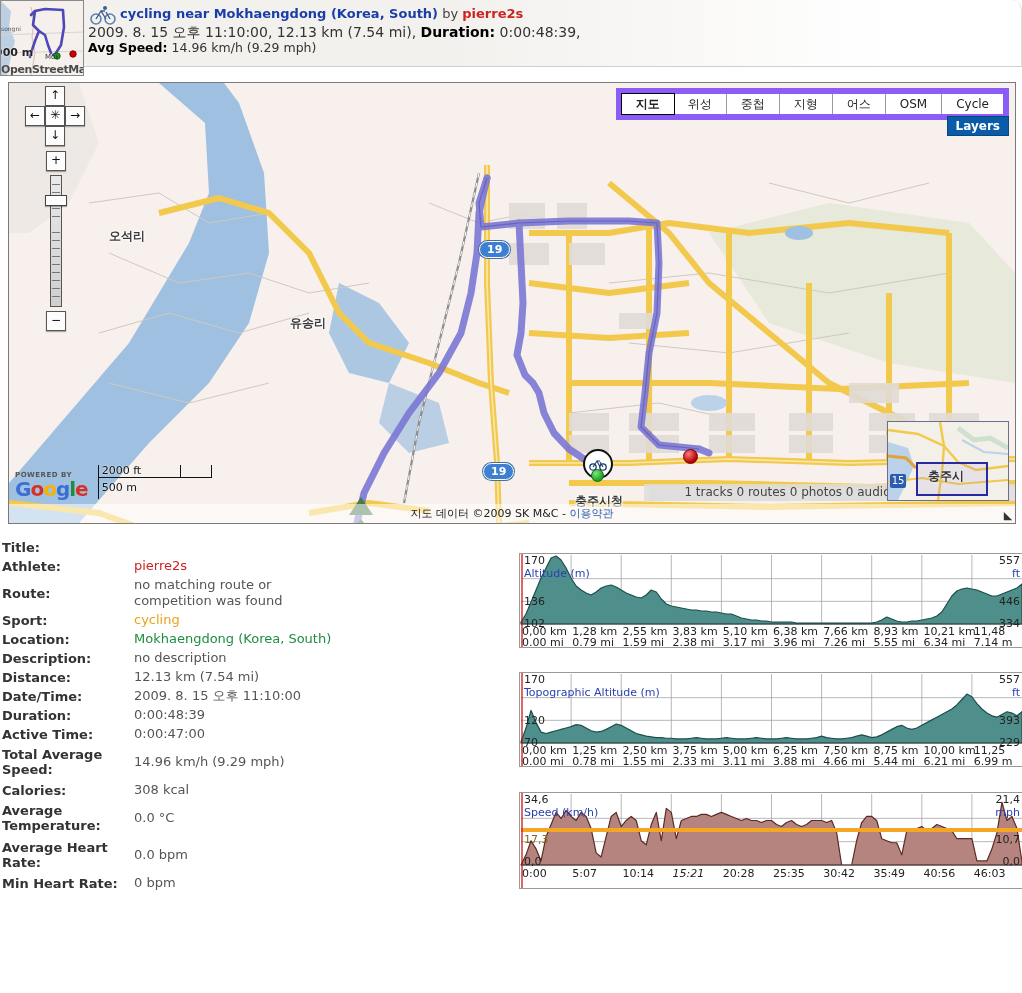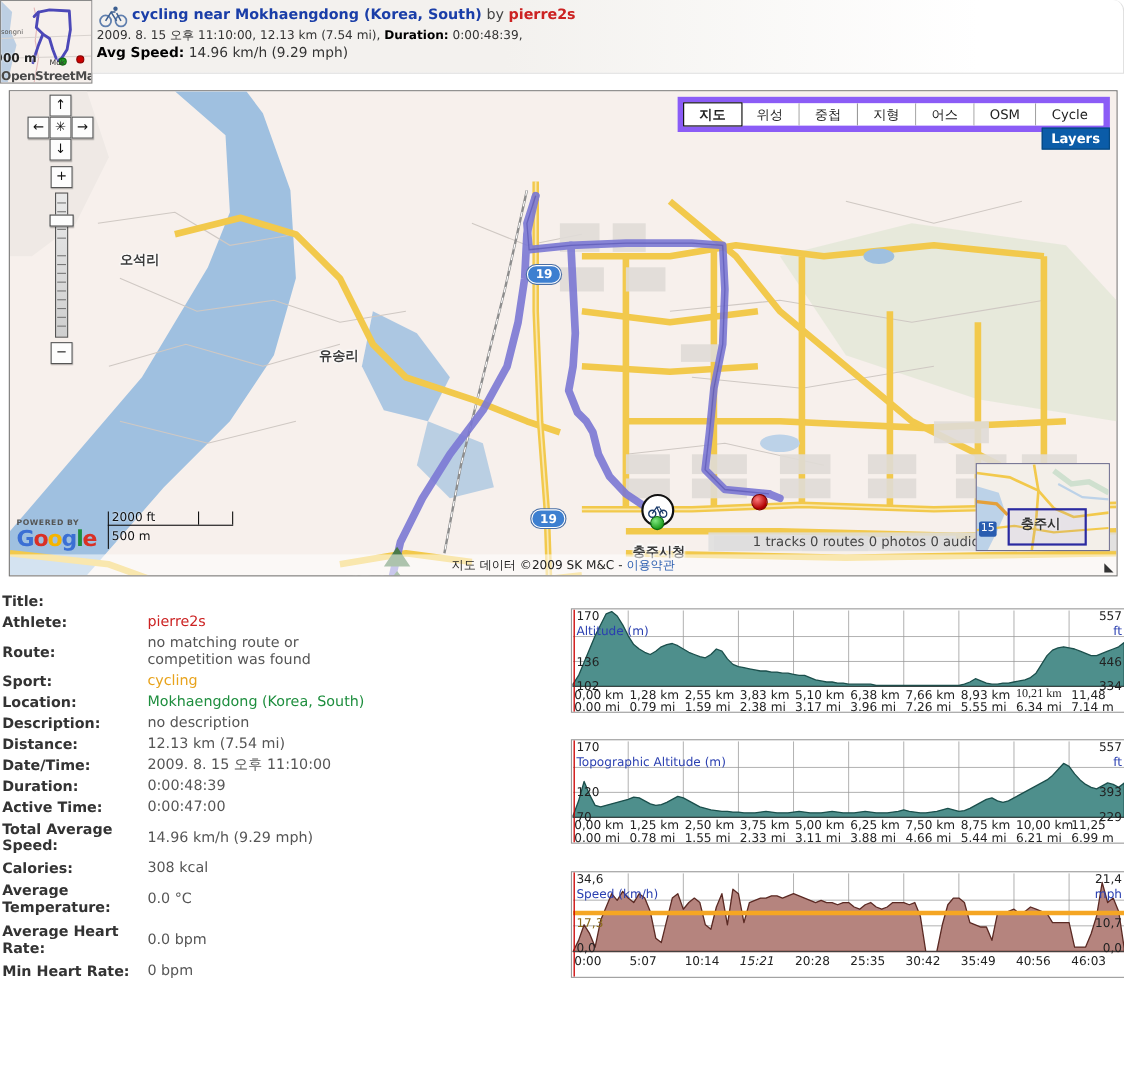--- a/index.html
+++ b/index.html
@@ -11,21 +11,21 @@
   #thumb .tmap{position:absolute;inset:0;}
   #thumb .osm-credit{position:absolute;left:0;bottom:-1px;font-size:11px;font-weight:bold;color:#4a4a4a;letter-spacing:-.4px;text-shadow:0 0 1px #fff;white-space:nowrap;}
   #thumb .scale{position:absolute;left:-6px;bottom:16px;font-size:11px;font-weight:bold;color:#222;text-shadow:0 0 2px #fff;}
   #hdr-body{position:absolute;left:84px;top:0;right:0;height:66px;
      background:linear-gradient(to right,#f3f1ee 0%,#f3f1ee 40%,#ffffff 86%);
      border-bottom:1px solid #cfcfcf;border-right:1px solid #dedede;border-top-right-radius:10px;}
   #hdr-icon{position:absolute;left:90px;top:4px;width:26px;height:22px;}
   #hdr-line1{position:absolute;left:120px;top:6px;font-size:13px;font-weight:bold;color:#1a3ea8;white-space:nowrap;}
   #hdr-line1 .by{font-weight:normal;color:#444;}
   #hdr-line1 .usr{font-weight:bold;color:#cc2222;}
-  #hdr-line2{position:absolute;left:88px;top:24px;font-size:11px;color:#333;white-space:nowrap;}
+  #hdr-line2{position:absolute;left:88px;top:24px;font-size:14px;color:#333;white-space:nowrap;}
   #hdr-line3{position:absolute;left:88px;top:40px;font-size:12.5px;color:#333;white-space:nowrap;}
   .b{font-weight:bold;color:#000;}
 
   
   #map{position:absolute;left:8px;top:82px;width:1006px;height:440px;border:1px solid #7a7a7a;overflow:hidden;background:#f6f0ec;}
   #map-canvas{position:absolute;inset:0;}
   .maplbl{position:absolute;font-size:12px;color:#3a3a3a;font-weight:bold;text-shadow:1px 0 2px #fff,-1px 0 2px #fff,0 1px 2px #fff,0 -1px 2px #fff;white-space:nowrap;}
 
   
   #maptypes{position:absolute;right:6px;top:5px;display:flex;height:20px;border:6px solid #8b5cf6;background:#fff;}
@@ -425,21 +425,21 @@
   <div class="cl-r" style="top:63px">334</div>
   <div id="x0km">
       <div class="xlab" style="left: 2px; top: 71px;">0,00 km</div>
       <div class="xlab" style="left: 52.2px; top: 71px;">1,28 km</div>
       <div class="xlab" style="left: 102.4px; top: 71px;">2,55 km</div>
       <div class="xlab" style="left: 152.6px; top: 71px;">3,83 km</div>
       <div class="xlab" style="left: 202.8px; top: 71px;">5,10 km</div>
       <div class="xlab" style="left: 253px; top: 71px;">6,38 km</div>
       <div class="xlab" style="left: 303.2px; top: 71px;">7,66 km</div>
       <div class="xlab" style="left: 353.4px; top: 71px;">8,93 km</div>
-      <div class="xlab" style="left: 403.6px; top: 71px; font-family: Liberation Serif, serif;">10,21 km</div>
+      <div class="xlab" style="left: 403.6px; top: 71px;">10,21 km</div>
       <div class="xlab" style="left: 453.8px; top: 71px;">11,48</div>
     </div>
   <div id="x0mi">
       <div class="xlab" style="left: 2px; top: 82px;">0.00 mi</div>
       <div class="xlab" style="left: 52.2px; top: 82px;">0.79 mi</div>
       <div class="xlab" style="left: 102.4px; top: 82px;">1.59 mi</div>
       <div class="xlab" style="left: 152.6px; top: 82px;">2.38 mi</div>
       <div class="xlab" style="left: 202.8px; top: 82px;">3.17 mi</div>
       <div class="xlab" style="left: 253px; top: 82px;">3.96 mi</div>
       <div class="xlab" style="left: 303.2px; top: 82px;">7.26 mi</div>

